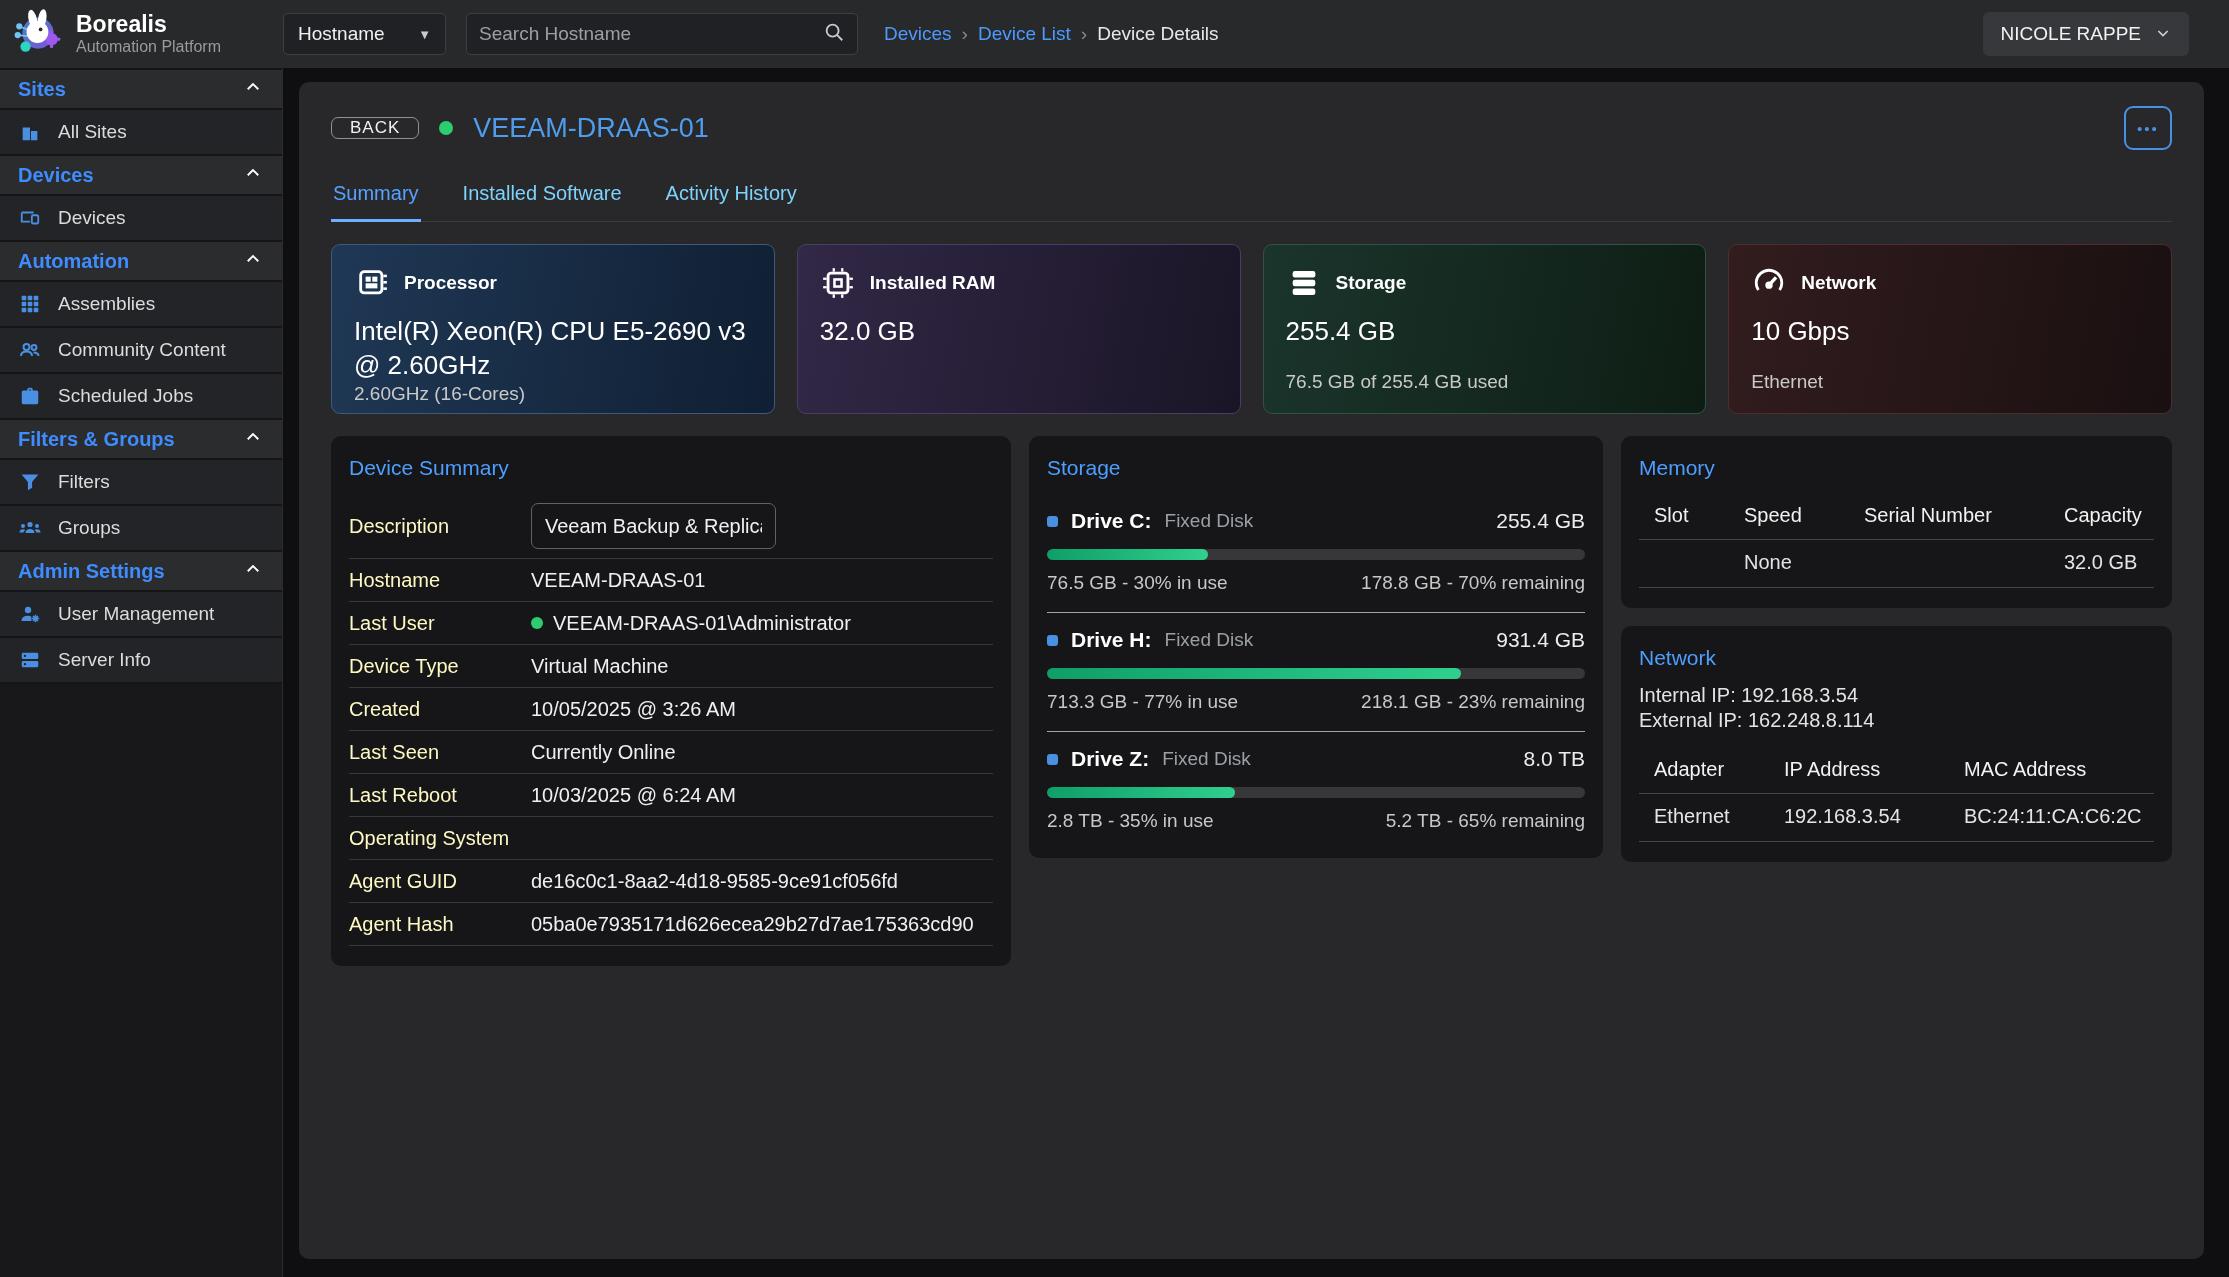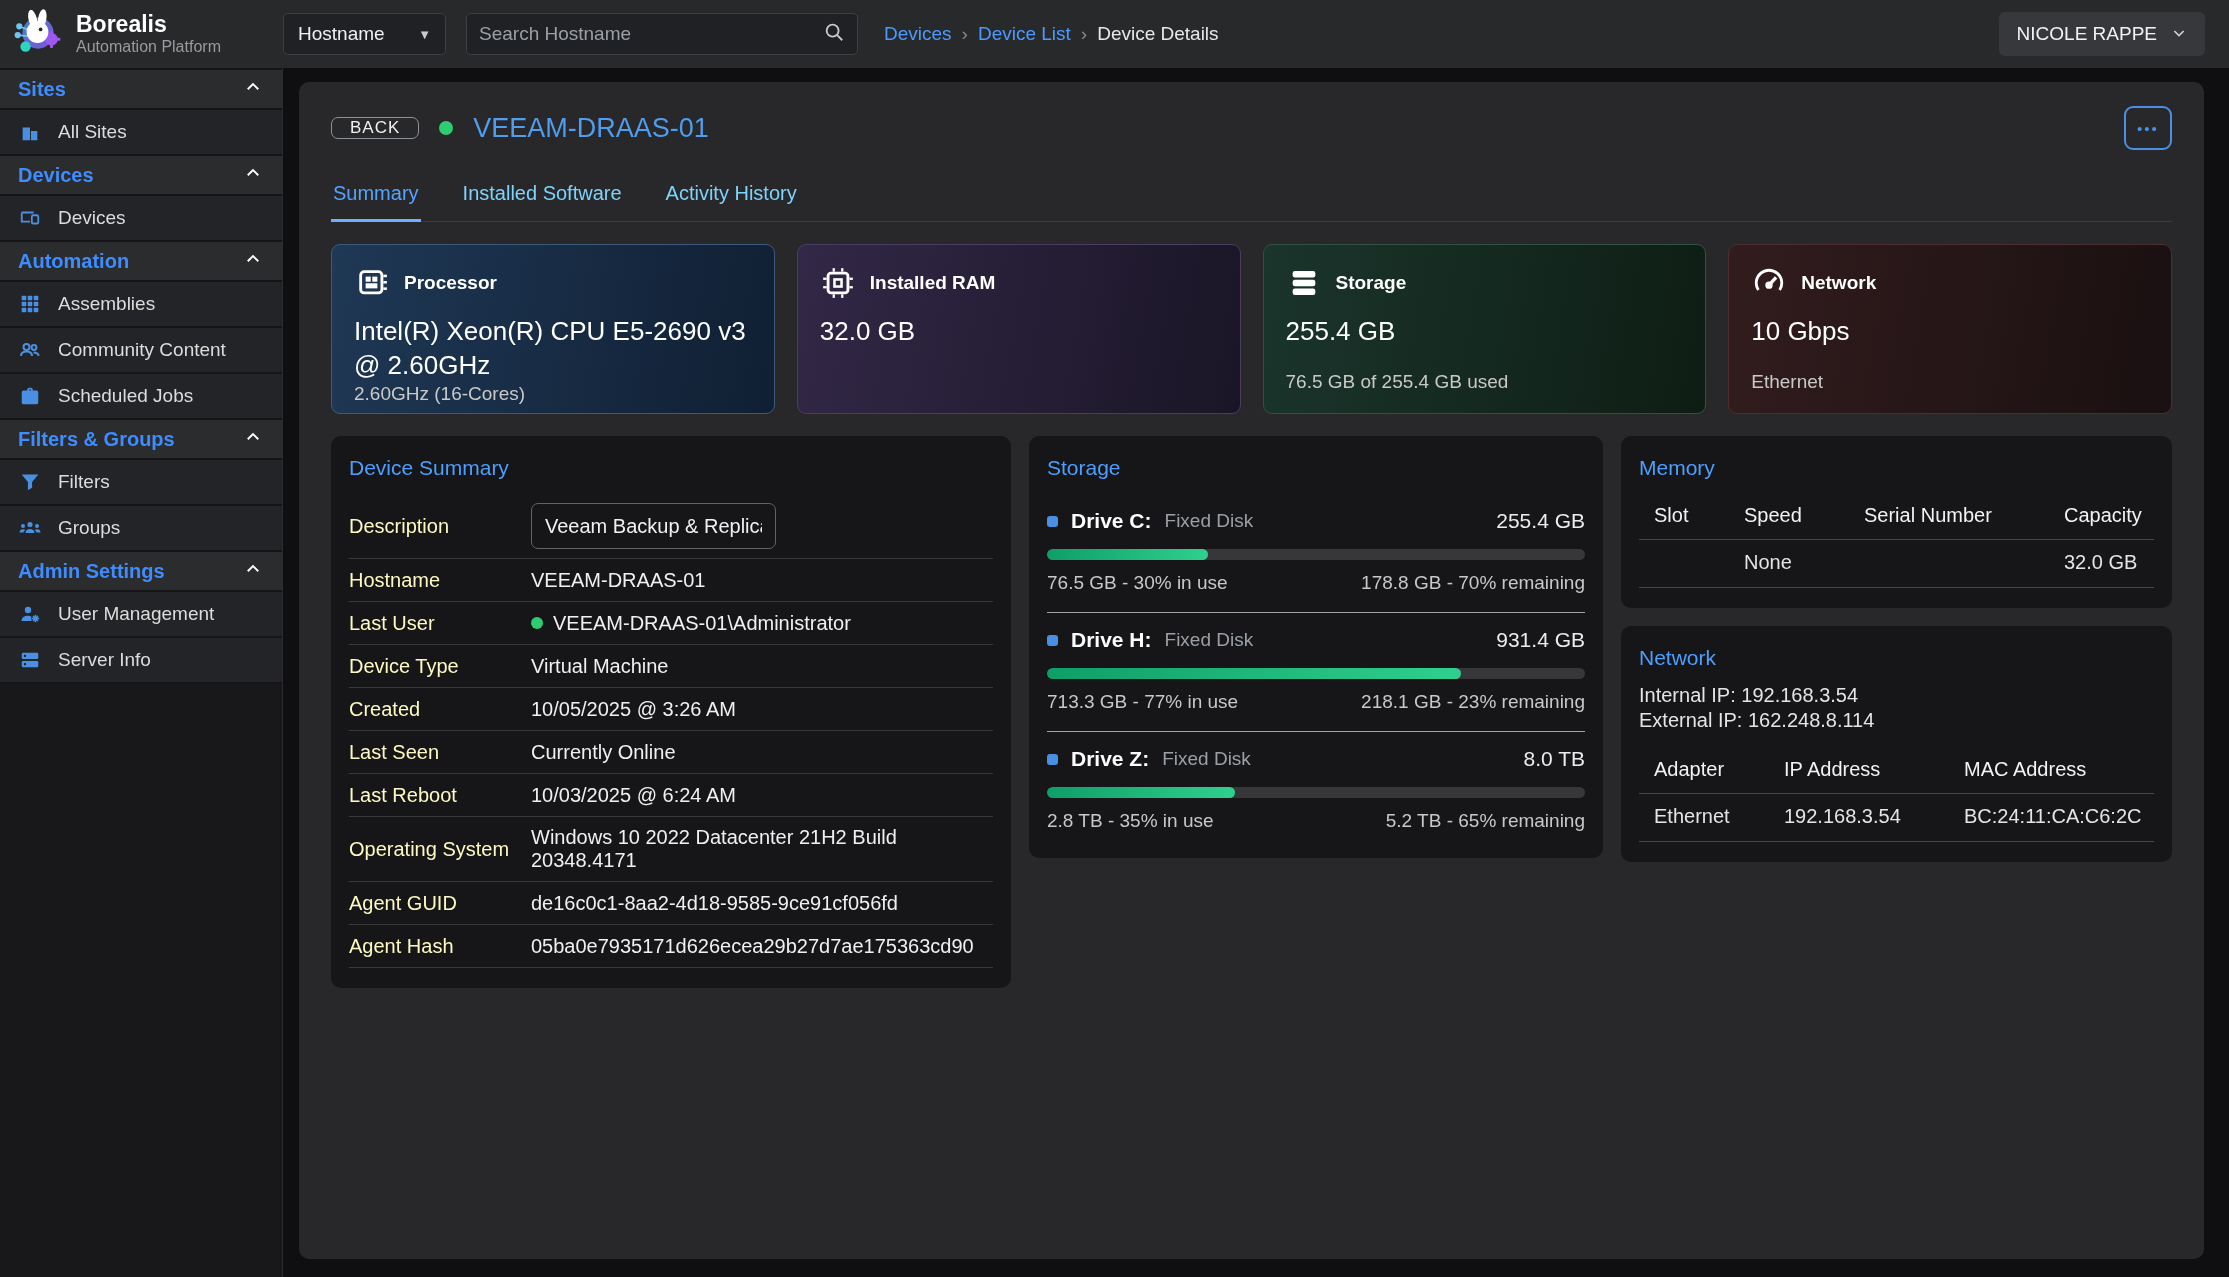--- a/index.html
+++ b/index.html
@@ -2,21 +2,21 @@
 <html><head>
 <meta charset="utf-8">
 <style>
   * { margin:0; padding:0; box-sizing:border-box; }
   html,body { width:2229px; height:1277px; overflow:hidden; background:#0f0f11;
     font-family:"Liberation Sans","DejaVu Sans",sans-serif; color:#e8e8e8; }
   .app { display:grid; grid-template-columns:283px 1fr; grid-template-rows:68px 1fr;
     width:2229px; height:1277px; background:#0f0f11; }
 
   
-  .topbar { grid-column:1/3; display:flex; align-items:center; background:#28292b; padding-right:24px; }
+  .topbar { grid-column:1/3; display:flex; align-items:center; background:#28292b; padding-right:40px; }
   .brand { width:283px; flex:none; display:flex; align-items:center; gap:12px; padding-left:12px; }
   .brand-name { font-size:23px; font-weight:bold; color:#ffffff; line-height:1.1; }
   .brand-sub { font-size:16px; color:#9a9ba0; }
   .tb-select { width:163px; height:42px; background:#202124; border:1px solid #3c4043; border-radius:5px;
     display:flex; align-items:center; justify-content:space-between; padding:0 14px; font-size:19px; color:#f0f0f0; cursor:pointer; }
   .tb-select .caret { font-size:13px; color:#c9cacd; }
   .tb-search { width:392px; height:42px; margin-left:20px; background:#202124; border:1px solid #3c4043; border-radius:5px;
     display:flex; align-items:center; padding:0 12px; }
   .tb-search input { flex:1; background:transparent; border:none; outline:none; color:#e8e8e8; font-size:19px;
     font-family:inherit; }
@@ -446,21 +446,20 @@
           <div class="ds-row">
             <span class="ds-label">Last Seen</span>
             <span class="ds-value">Currently Online</span>
           </div>
           <div class="ds-row">
             <span class="ds-label">Last Reboot</span>
             <span class="ds-value">10/03/2025 @ 6:24 AM</span>
           </div>
           <div class="ds-row">
             <span class="ds-label">Operating System</span>
-            <span class="ds-value">Windows 10 2022 Datacenter 21H2 Build 20348.4171</span>
           </div>
           <div class="ds-row">
             <span class="ds-label">Agent GUID</span>
             <span class="ds-value">de16c0c1-8aa2-4d18-9585-9ce91cf056fd</span>
           </div>
           <div class="ds-row">
             <span class="ds-label">Agent Hash</span>
             <span class="ds-value">05ba0e7935171d626ecea29b27d7ae175363cd90</span>
           </div>
         </section>

